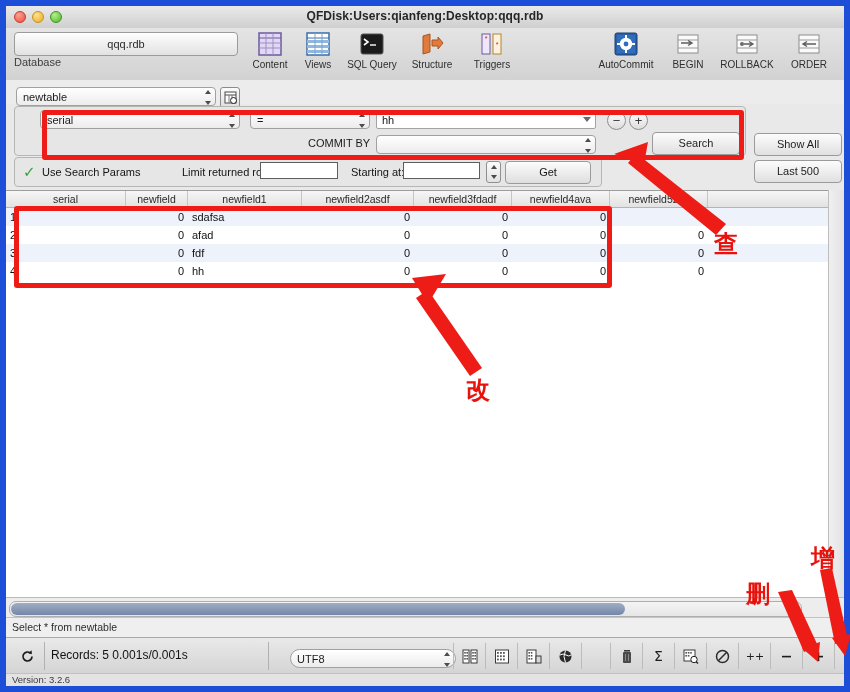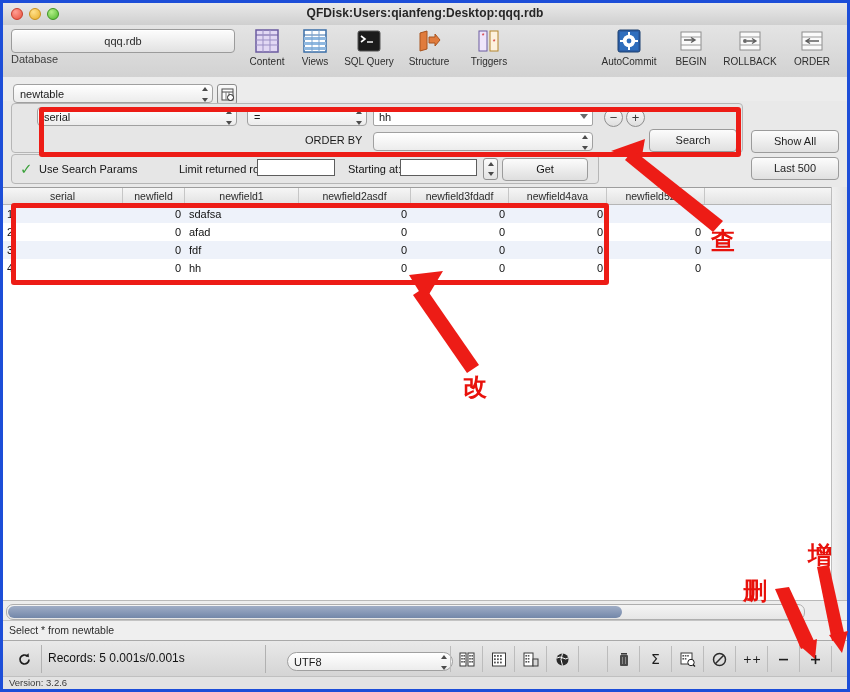--- a/index.html
+++ b/index.html
@@ -3,21 +3,21 @@
 <meta charset="utf-8">
 <style>
   html,body{margin:0;padding:0;}
   body{
     width:850px;height:692px;overflow:hidden;position:relative;
     font-family:"Liberation Sans","DejaVu Sans",sans-serif;
     font-size:11px;color:#141414;
     background:#ffffff;
     -webkit-font-smoothing:antialiased;
   }
-  .app{position:absolute;inset:0;border:3px solid #1d4ed8;box-sizing:border-box;background:#e9e9e9;}
+  .app{position:absolute;inset:0;border:6px solid #1d4ed8;box-sizing:border-box;background:#e9e9e9;}
 
   
   .titlebar{
     position:absolute;left:0;top:0;right:0;height:22px;
     background:linear-gradient(#eaeaea,#cfcfcf);
     border-bottom:1px solid #a6a6a6;
   }
   .title-text{
     position:absolute;left:0;right:0;top:3px;text-align:center;
     font-size:12px;font-weight:bold;color:#262626;letter-spacing:.1px;
@@ -355,21 +355,21 @@
         <i class="up"></i>
         <i class="dn"></i>
       </span></div>
   <div class="popup" id="op-popup">=<span class="arrows">
         <i class="up"></i>
         <i class="dn"></i>
       </span></div>
   <div class="valuebox">hh<span class="caret"></span></div>
   <div class="circbtn" id="minus-row-btn">−</div>
   <div class="circbtn" id="plus-row-btn">+</div>
-  <div class="orderby-label">ORDER BY</div>
+  <div class="orderby-label">COMMIT BY</div>
   <div class="popup" id="orderby-popup">
       <span class="arrows">
         <i class="up"></i>
         <i class="dn"></i>
       </span>
     </div>
   <div class="search-btn">Search</div>
 
   <div class="sidebtn" id="show-all-btn">Show All</div>
   <div class="sidebtn" id="last-500-btn">Last 500</div>

